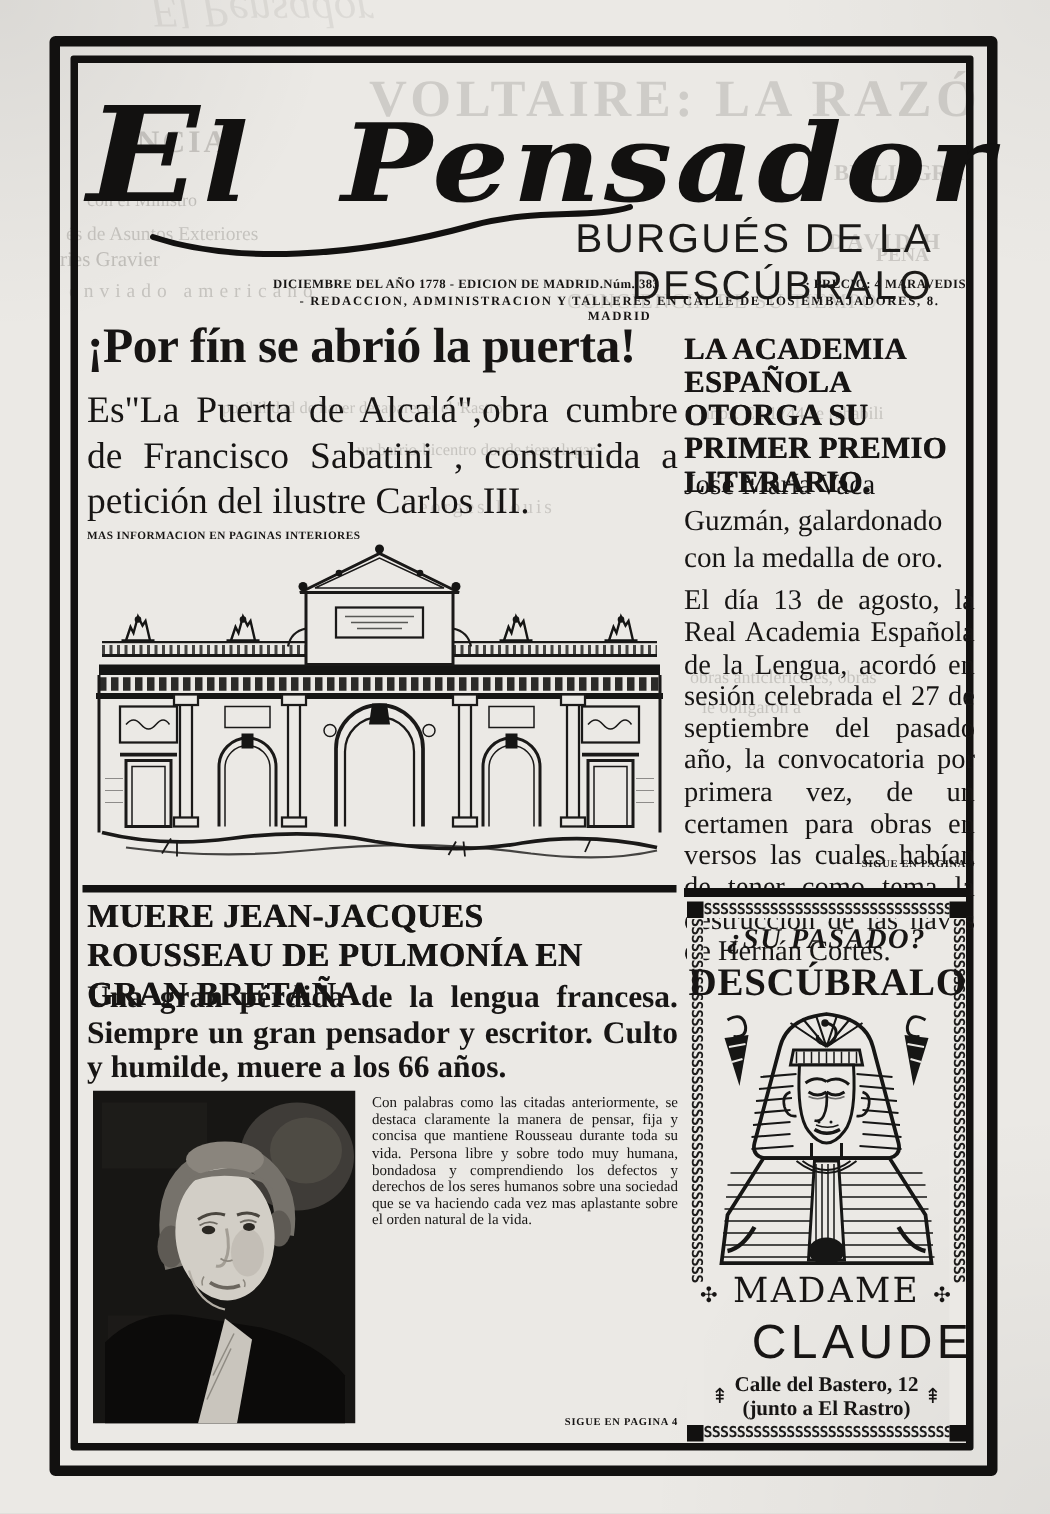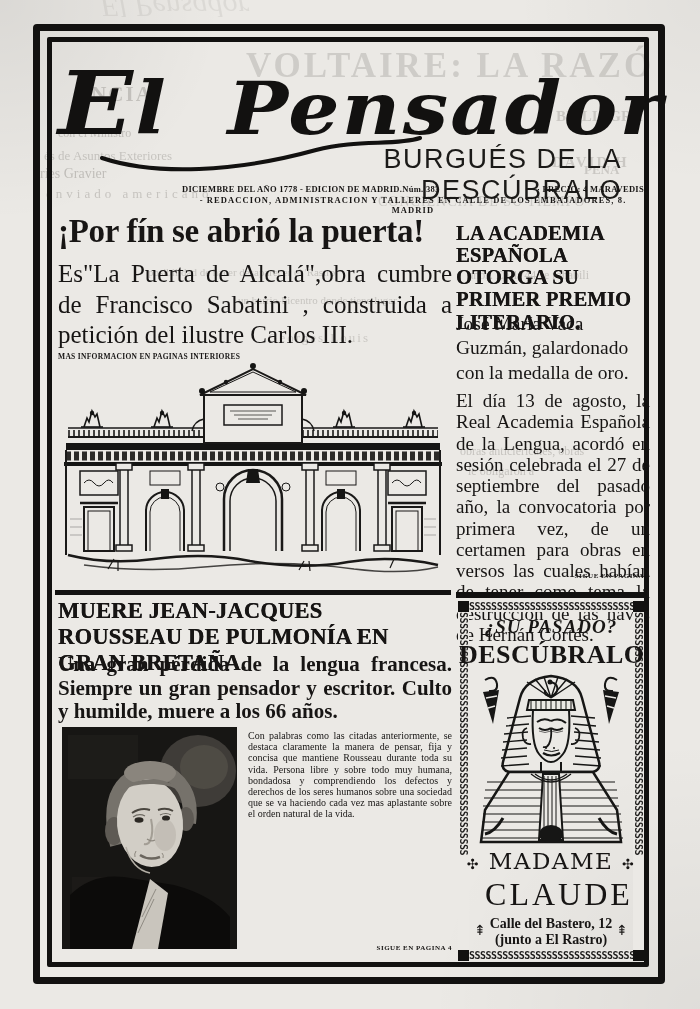--- a/index.html
+++ b/index.html
@@ -54,22 +54,22 @@
     font-size:10px;font-weight:700;letter-spacing:-.5px;line-height:11px;background:#ebe9e5;}
   .m-h{left:458px;width:186px;height:11px;}
   .m-v{width:11px;height:360px;top:601px;writing-mode:vertical-rl;}
   .m-corner{width:11px;height:11px;background:#121110;}
   .ad-q{left:459px;top:616px;width:184px;text-align:center;font-style:italic;
     font-weight:700;font-size:19px;letter-spacing:1px;}
   .ad-a{left:459px;top:640px;width:184px;text-align:center;font-weight:700;
     font-size:26px;letter-spacing:.5px;}
   .ad-brand1{left:460px;top:848px;width:182px;text-align:center;
     font-family:"DejaVu Serif",serif;font-size:23px;letter-spacing:1.5px;}
-  .ad-brand2{left:468px;top:876px;width:182px;text-align:center;
-    font-family:Liberation Serif, serif;font-size:32px;letter-spacing:3px;}
+  .ad-brand2{left:484px;top:876px;width:182px;text-align:center;
+    font-family:Liberation Sans, sans-serif;font-size:32px;letter-spacing:3px;}
   .ad-addr1{left:462px;top:916px;width:178px;text-align:center;font-size:14px;font-weight:700;}
   .ad-addr2{left:462px;top:932px;width:178px;text-align:center;font-size:14px;font-weight:700;}
   .ad-orn{font-size:14px;}
 </style>
 </head>
 <body>
 
 <div class="page">
 
   <span class="ghost" style="left:100px;top:-10px;font-size:30px;font-style:italic;opacity:.15;transform:scaleY(-1);">El Pensador</span>

